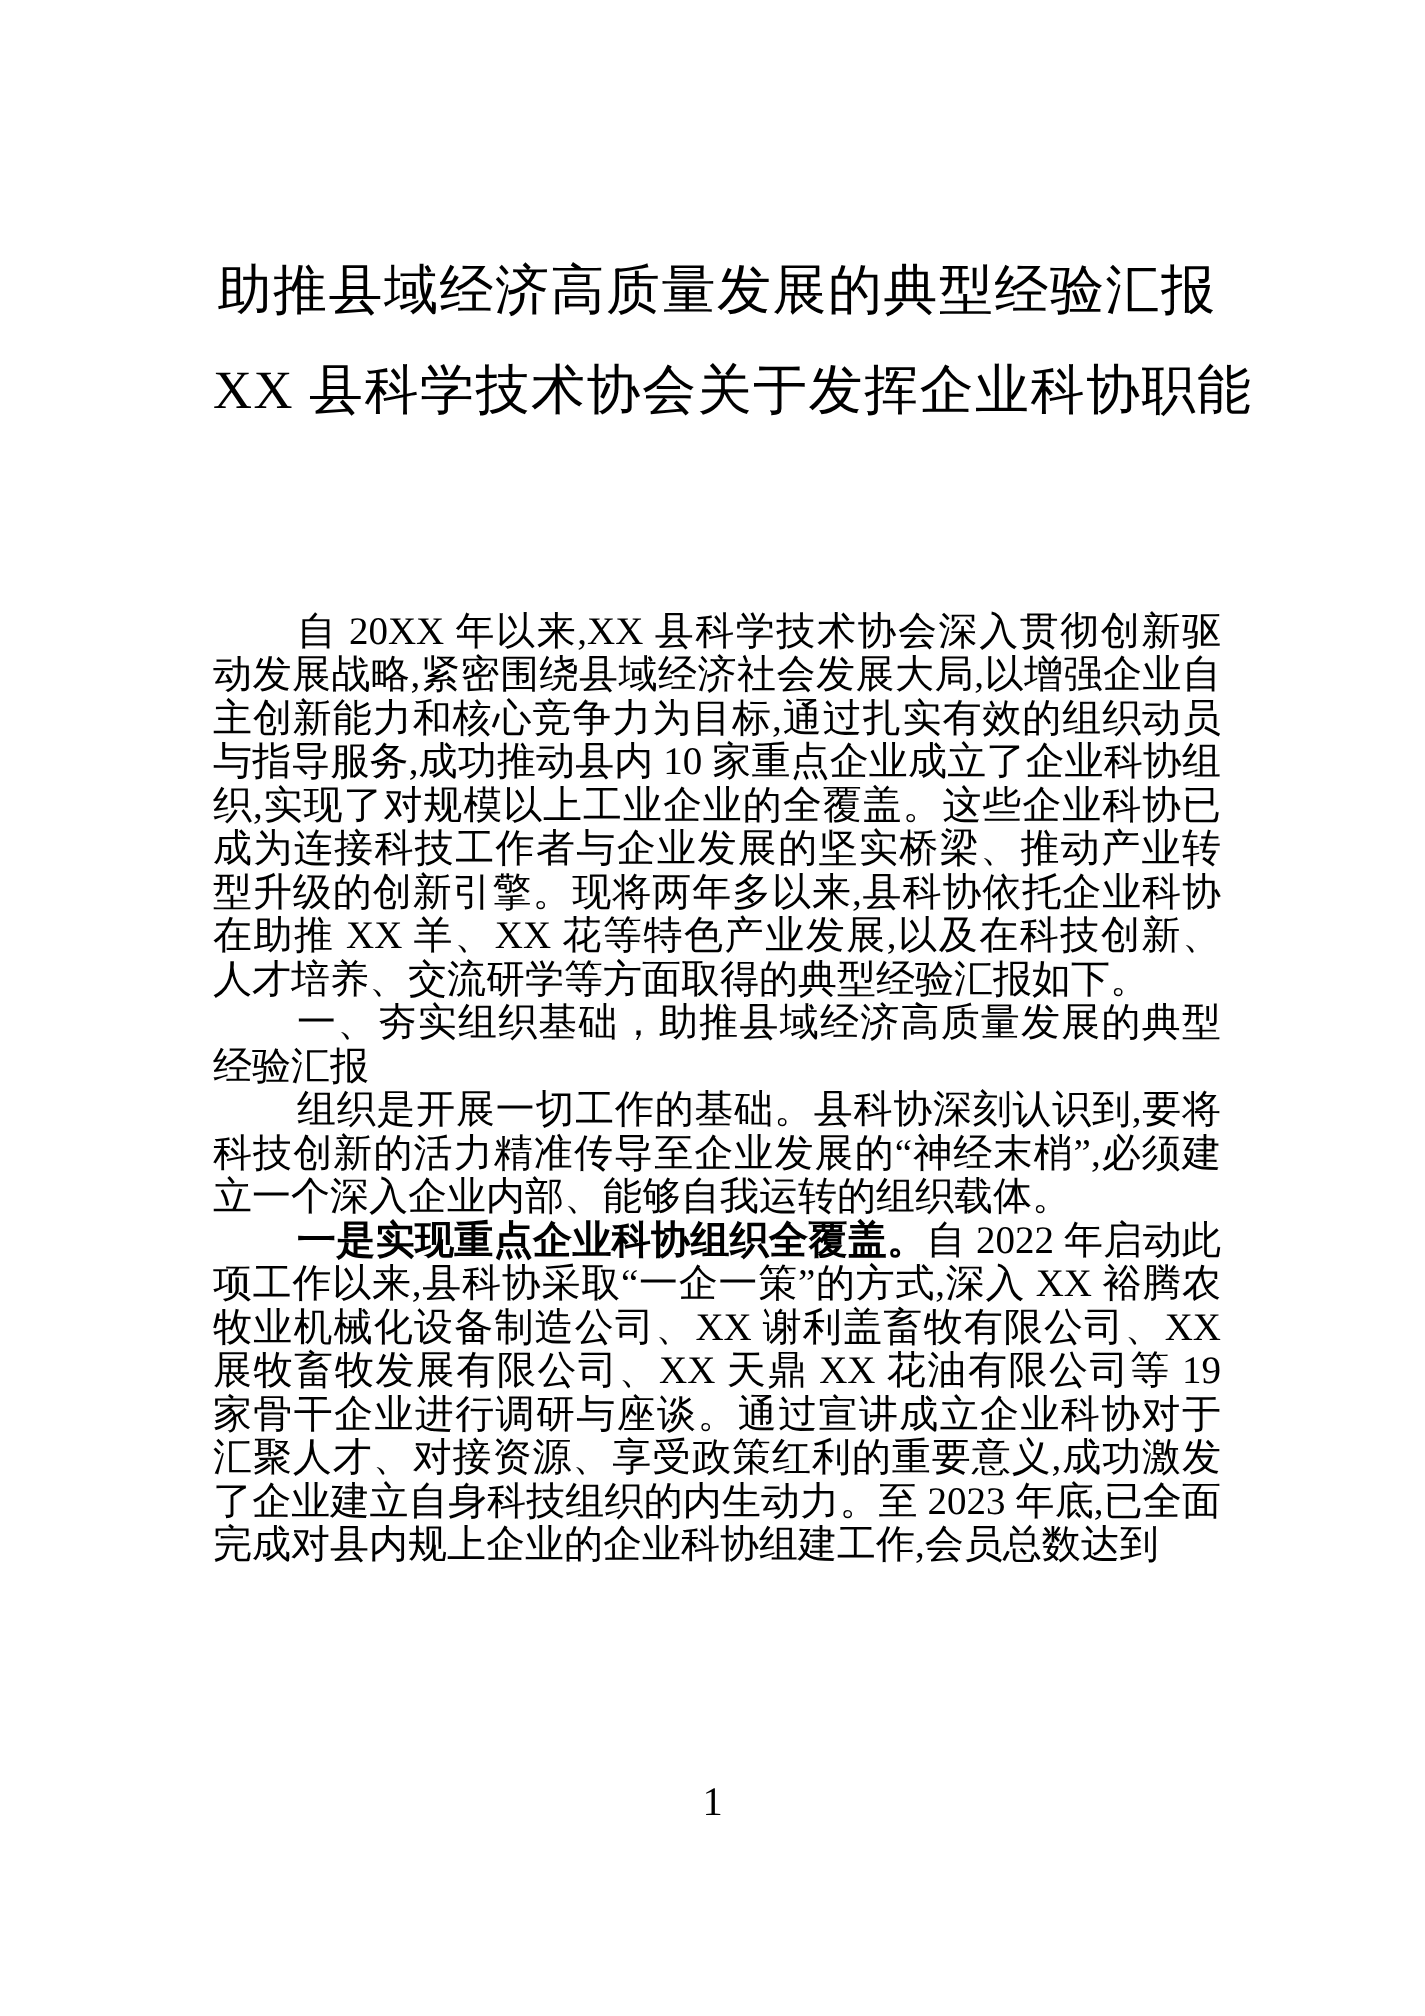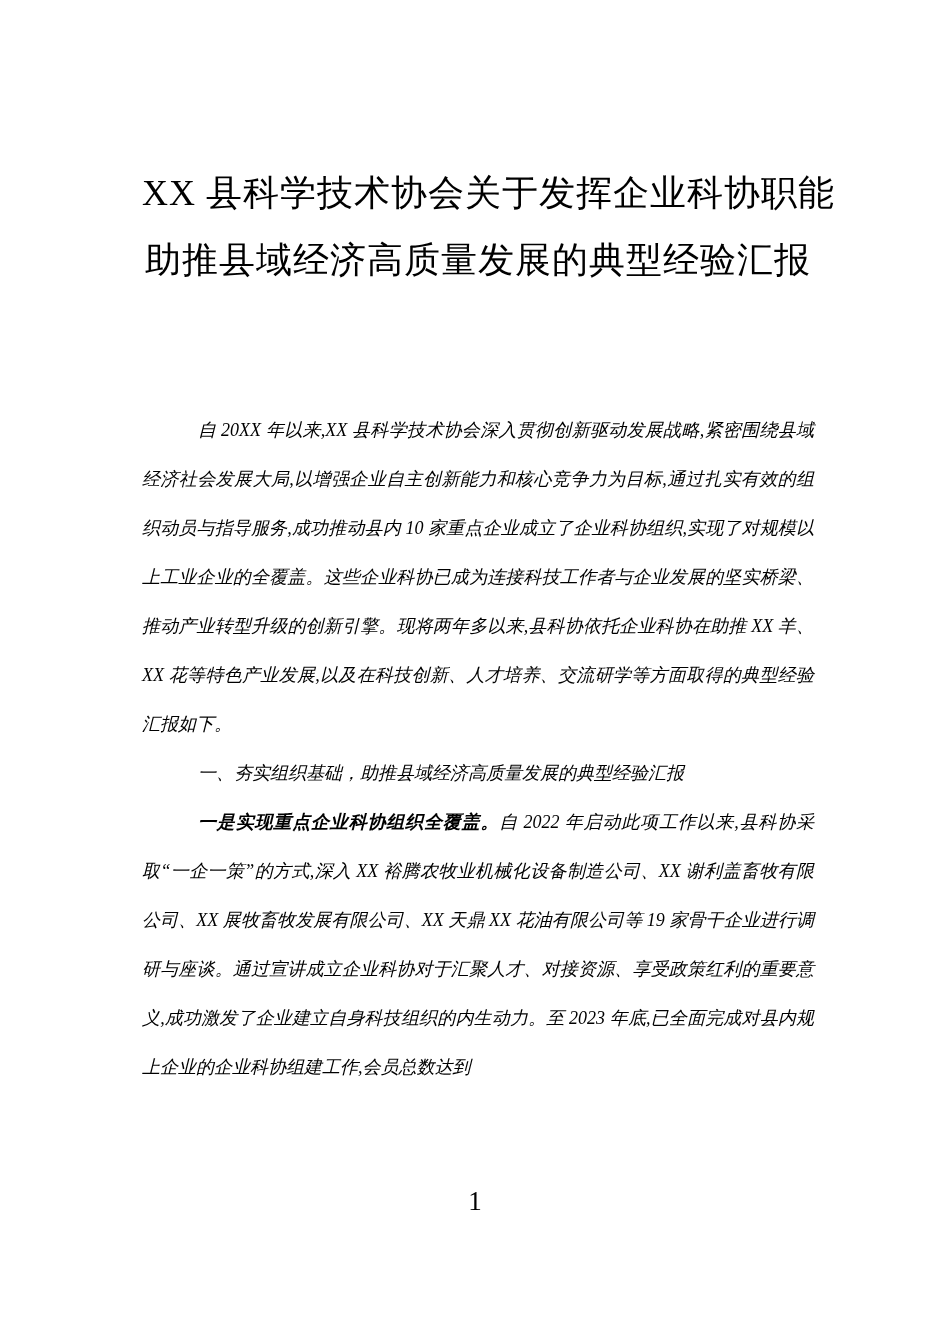--- a/index.html
+++ b/index.html
@@ -30,24 +30,23 @@
   }
   .doc-title .title-line {
     display: block;
     white-space: nowrap;
   }
   .doc-body {
     position: absolute;
     left: 142px;
     width: 672px;
     top: 406px;
-    font-size: 18px;
-    line-height: 49px;
+    font-size: 26px;
+    line-height: 29px;
     text-align: justify;
-    font-style: italic;
   }
   .doc-body p {
     margin: 0;
     padding: 0;
     text-indent: 56px;
   }
   .section-heading {
     font-weight: normal;
   }
   .bold-run {
@@ -63,25 +62,26 @@
     font-size: 27px;
     line-height: 34px;
   }
 </style>
 </head>
 <body>
 
 <div class="page">
 
   <h1 class="doc-title">
+    <span class="title-line">助推县域经济高质量发展的典型经验汇报</span>
     <span class="title-line">XX 县科学技术协会关于发挥企业科协职能</span>
-    <span class="title-line">助推县域经济高质量发展的典型经验汇报</span>
   </h1>
 
   <div class="doc-body">
     <p>自 20XX 年以来,XX 县科学技术协会深入贯彻创新驱动发展战略,紧密围绕县域经济社会发展大局,以增强企业自主创新能力和核心竞争力为目标,通过扎实有效的组织动员与指导服务,成功推动县内 10 家重点企业成立了企业科协组织,实现了对规模以上工业企业的全覆盖。这些企业科协已成为连接科技工作者与企业发展的坚实桥梁、推动产业转型升级的创新引擎。现将两年多以来,县科协依托企业科协在助推 XX 羊、XX 花等特色产业发展,以及在科技创新、人才培养、交流研学等方面取得的典型经验汇报如下。</p>
     <p class="section-heading">一、夯实组织基础，助推县域经济高质量发展的典型经验汇报</p>
+    <p>组织是开展一切工作的基础。县科协深刻认识到,要将科技创新的活力精准传导至企业发展的“神经末梢”,必须建立一个深入企业内部、能够自我运转的组织载体。</p>
     <p><span class="bold-run">一是实现重点企业科协组织全覆盖。</span><span>自 2022 年启动此项工作以来,县科协采取“一企一策”的方式,深入 XX 裕腾农牧业机械化设备制造公司、XX 谢利盖畜牧有限公司、XX 展牧畜牧发展有限公司、XX 天鼎 XX 花油有限公司等 19 家骨干企业进行调研与座谈。通过宣讲成立企业科协对于汇聚人才、对接资源、享受政策红利的重要意义,成功激发了企业建立自身科技组织的内生动力。至 2023 年底,已全面完成对县内规上企业的企业科协组建工作,会员总数达到</span></p>
   </div>
 
   <div class="page-number">1</div>
 
 </div>
 
 </body></html>

